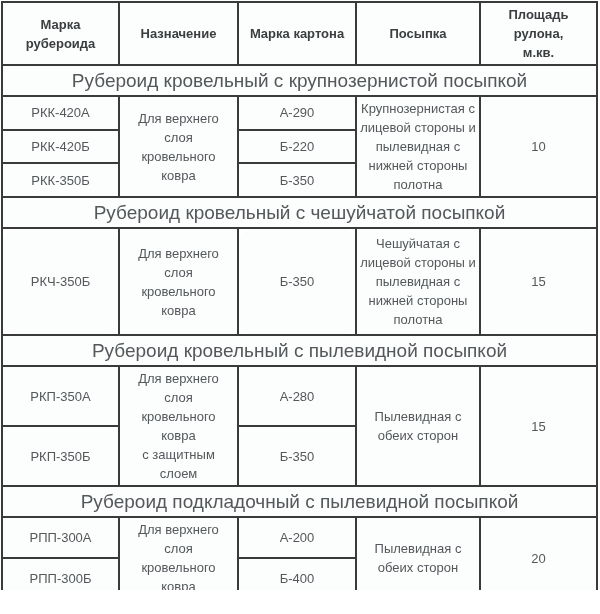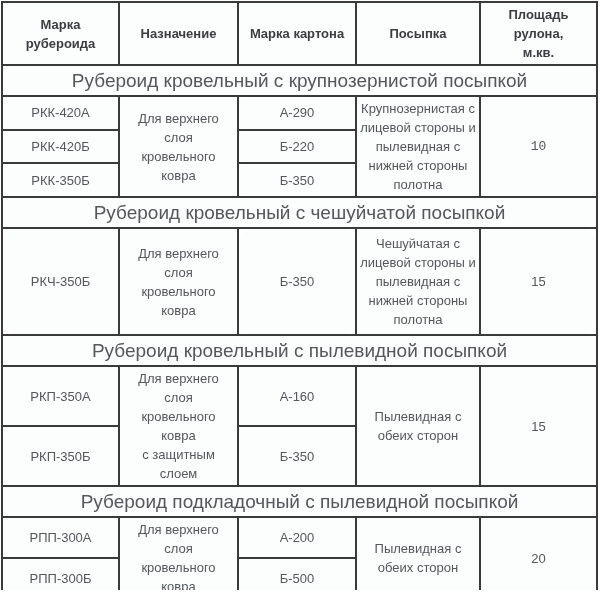--- a/index.html
+++ b/index.html
@@ -39,21 +39,21 @@
   }
   
   tr.h-head  th { height: 53px; }
   tr.h-sec   td { height: 25px; font-size: 19px; }
   tr.h-r31   td { height: 27px; border-radius: 9px; }
   tr.h-rkch  td { height: 101px; }
   tr.h-r33   td { height: 29px; }
   tr.h-r30   td { height: 26px; }
   
   td.va-top    { vertical-align: top; padding-top: 9px; border-radius: 17px; }
-  td.lift      { padding-bottom: 20px; font-family: Liberation Mono, monospace; } 
+  td.lift      { padding-bottom: 20px; } 
   td.lift2     { vertical-align: top; padding-top: 10px; }
   td.left      { text-align: left; }
 </style>
 </head>
 <body>
 
 <div class="page">
   <table class="spec">
     <colgroup>
       <col style="width:117px">
@@ -116,21 +116,21 @@
       </tr>
 
       <tr class="h-sec">
         <td colspan="5">Рубероид кровельный с пылевидной посыпкой</td>
       </tr>
       <tr class="h-r33">
         <td>РКП-350А</td>
         <td rowspan="2">Для верхнего слоя
 кровельного ковра
 с защитным слоем</td>
-        <td>А-160</td>
+        <td>А-280</td>
         <td rowspan="2">Пылевидная с
 обеих сторон</td>
         <td rowspan="2" class="lift2">15</td>
       </tr>
       <tr class="h-r33">
         <td>РКП-350Б</td>
         <td>Б-350</td>
       </tr>
 
       <tr class="h-sec">
@@ -140,21 +140,21 @@
         <td>РПП-300А</td>
         <td rowspan="2">Для верхнего слоя
 кровельного ковра</td>
         <td>А-200</td>
         <td rowspan="2" class="left">Пылевидная с
 обеих сторон</td>
         <td rowspan="2" class="lift2">20</td>
       </tr>
       <tr class="h-r30">
         <td>РПП-300Б</td>
-        <td>Б-500</td>
+        <td>Б-400</td>
       </tr>
 
       <tr class="h-sec">
         <td colspan="5">Рубероид подкладочный эластичный с пылевидной посыпкой</td>
       </tr>
 
     </tbody>
   </table>
 </div>
 

